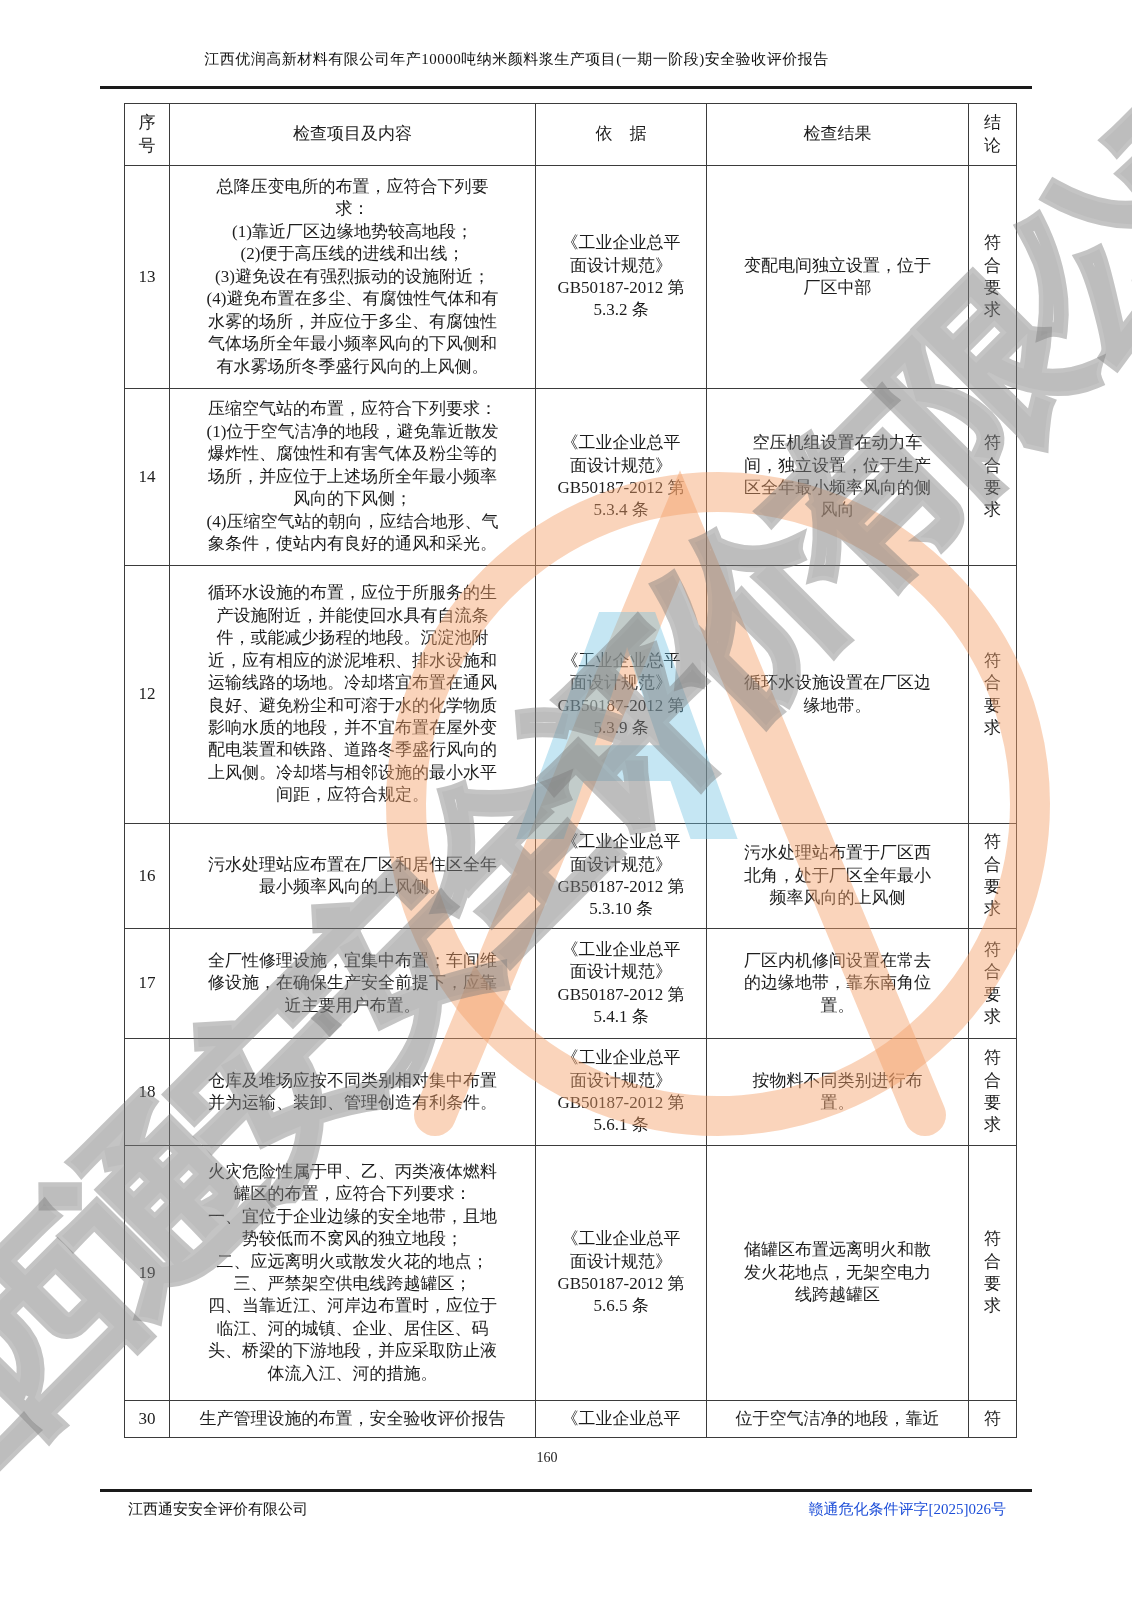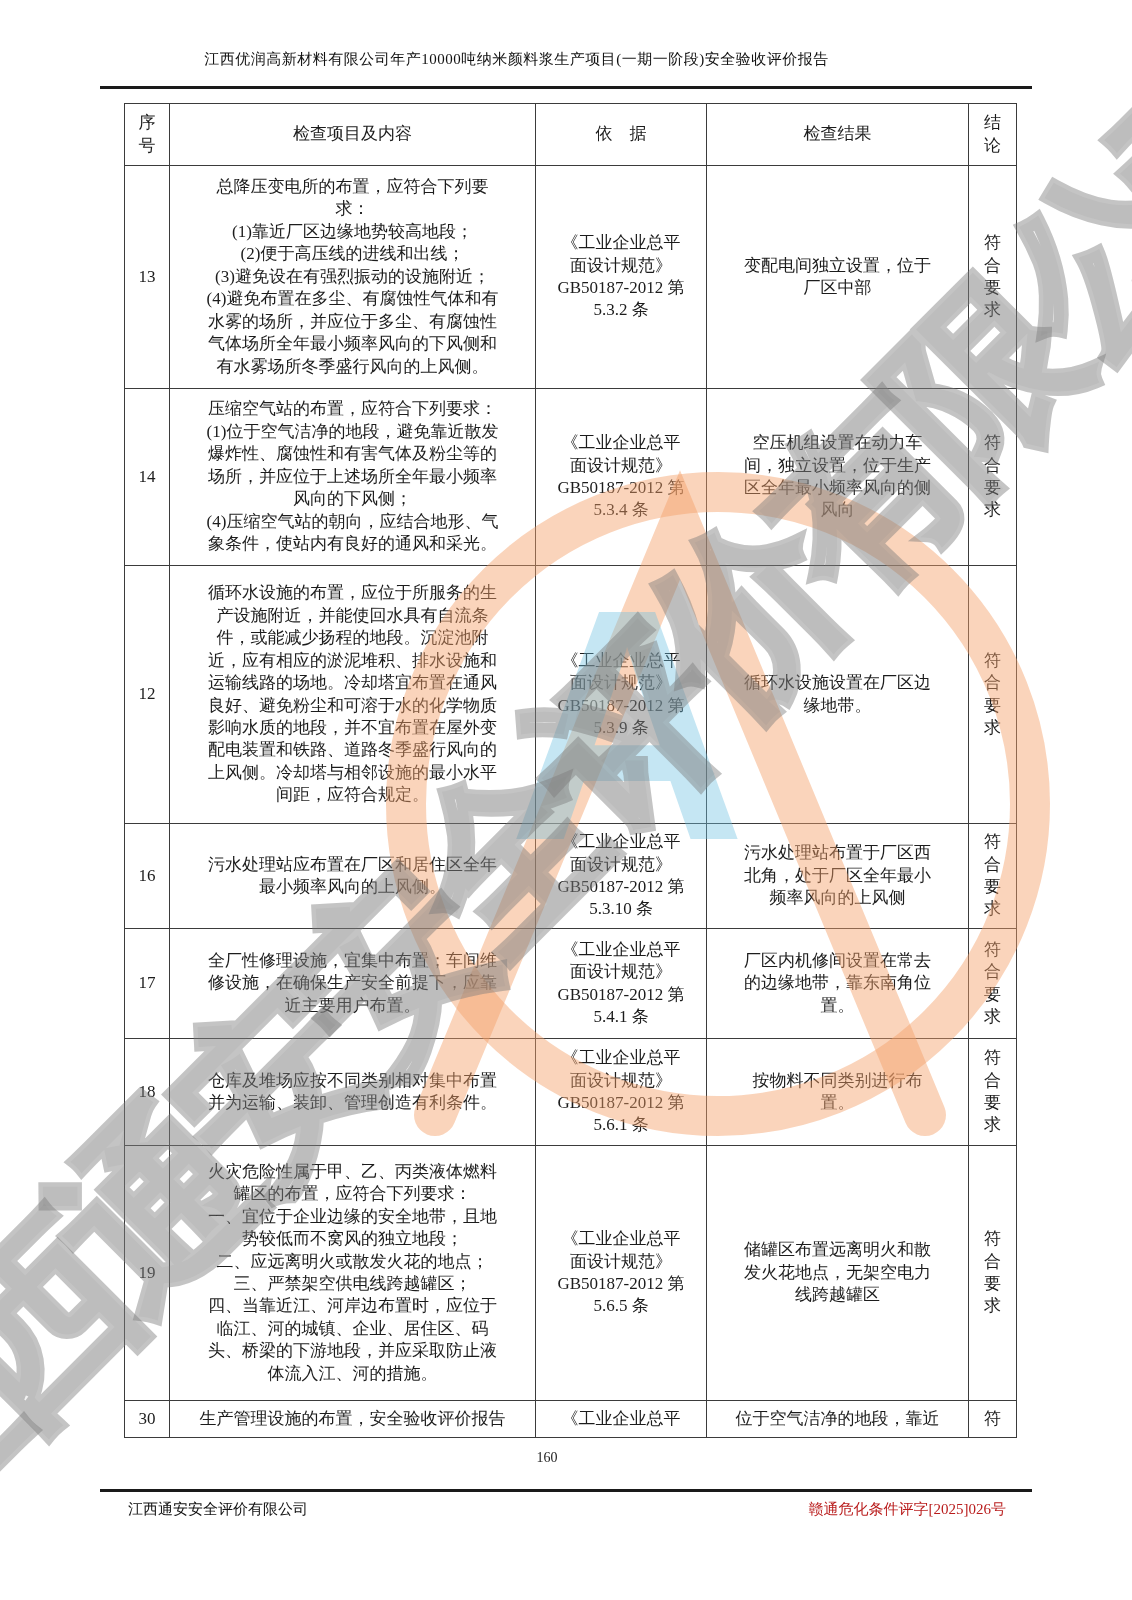--- a/index.html
+++ b/index.html
@@ -41,21 +41,21 @@
     position:absolute;top:1450px;left:0;width:1094px;text-align:center;
     font-size:14px;color:#222;
   }
   .foot-rule{
     position:absolute;top:1489px;left:100px;width:932px;height:3px;background:#1a1a1a;
   }
   .footer-left{
     position:absolute;top:1500px;left:128px;font-size:15px;color:#111;
   }
   .footer-right{
-    position:absolute;top:1500px;right:126px;font-size:15px;color:#b91c1c;
+    position:absolute;top:1500px;right:126px;font-size:15px;color:#1d4ed8;
   }
   
   .wm{position:absolute;inset:0;pointer-events:none;overflow:hidden;}
   .wm-diag{
     position:absolute;left:566px;top:800px;
     transform:translate(-50%,-50%) rotate(-45deg);
     white-space:nowrap;
     font-family:"Liberation Sans","DejaVu Sans",sans-serif;
     font-size:185px;font-weight:bold;letter-spacing:-18px;
     color:rgba(125,125,125,0.10);

